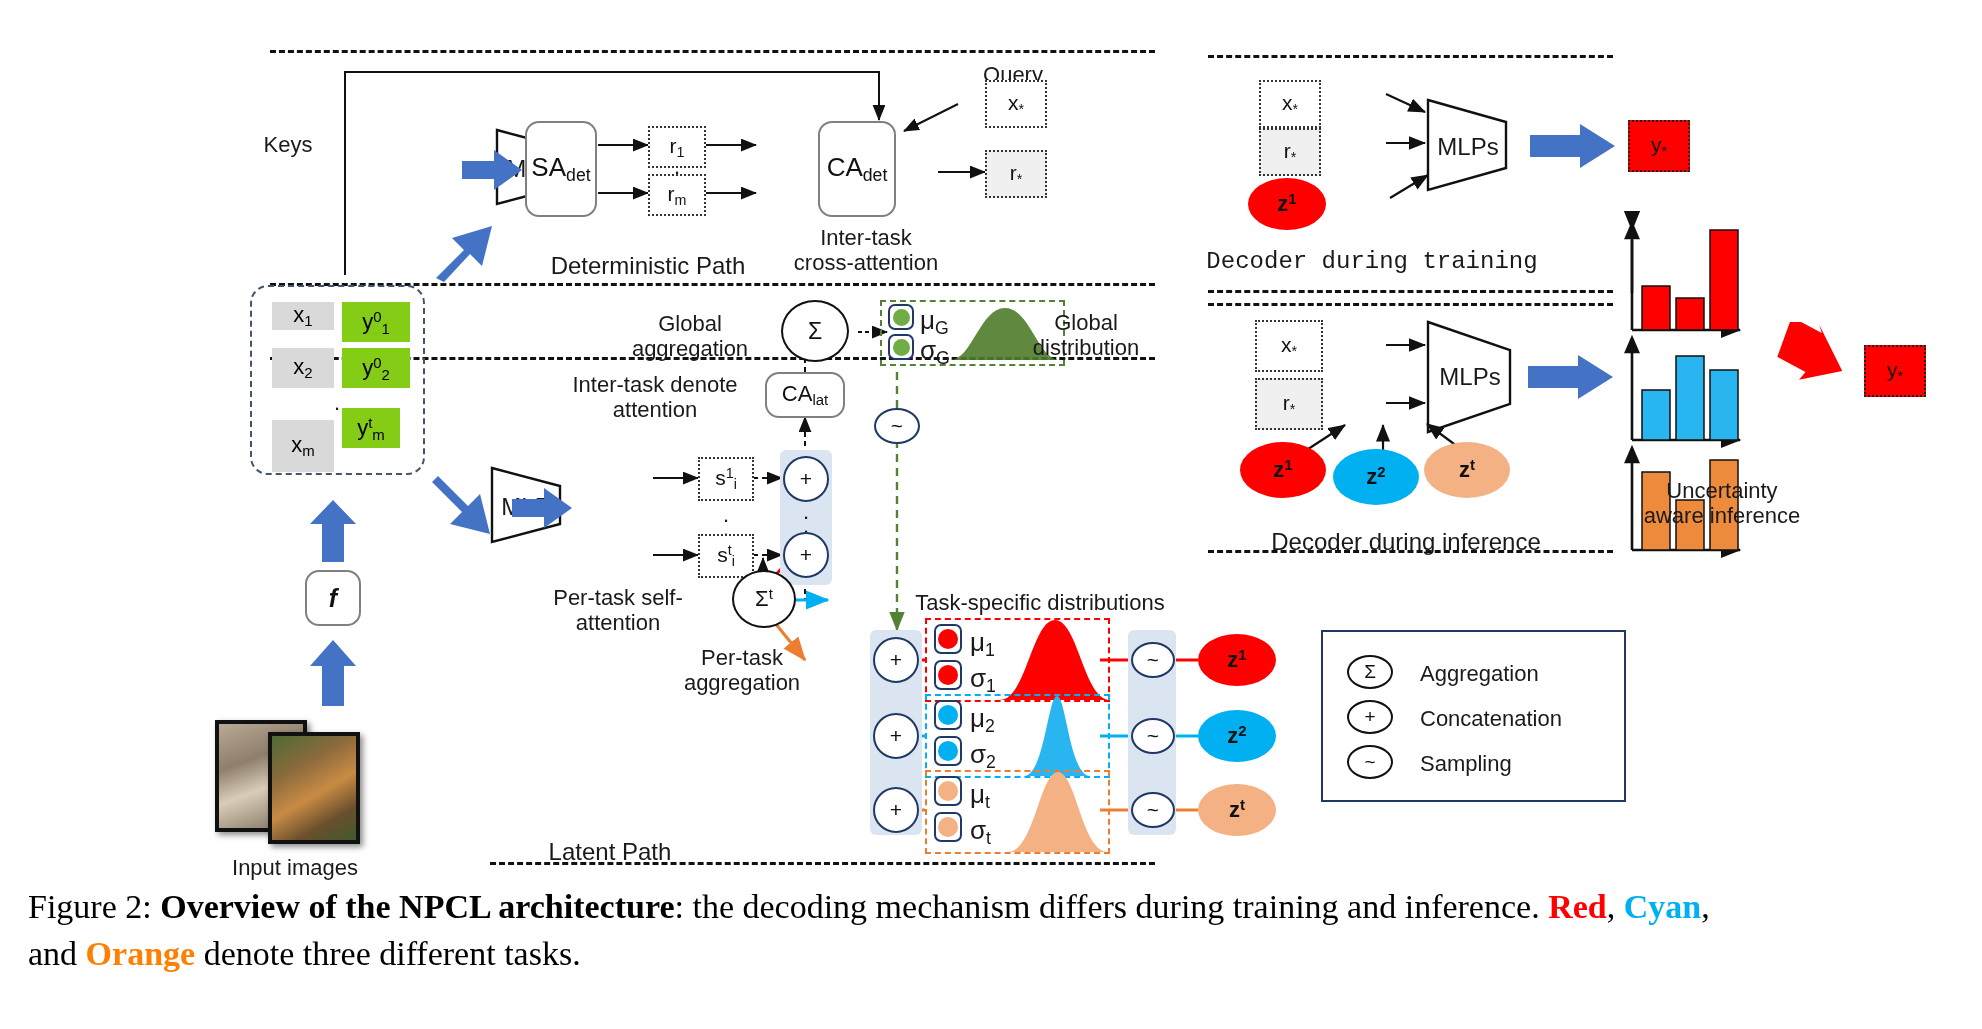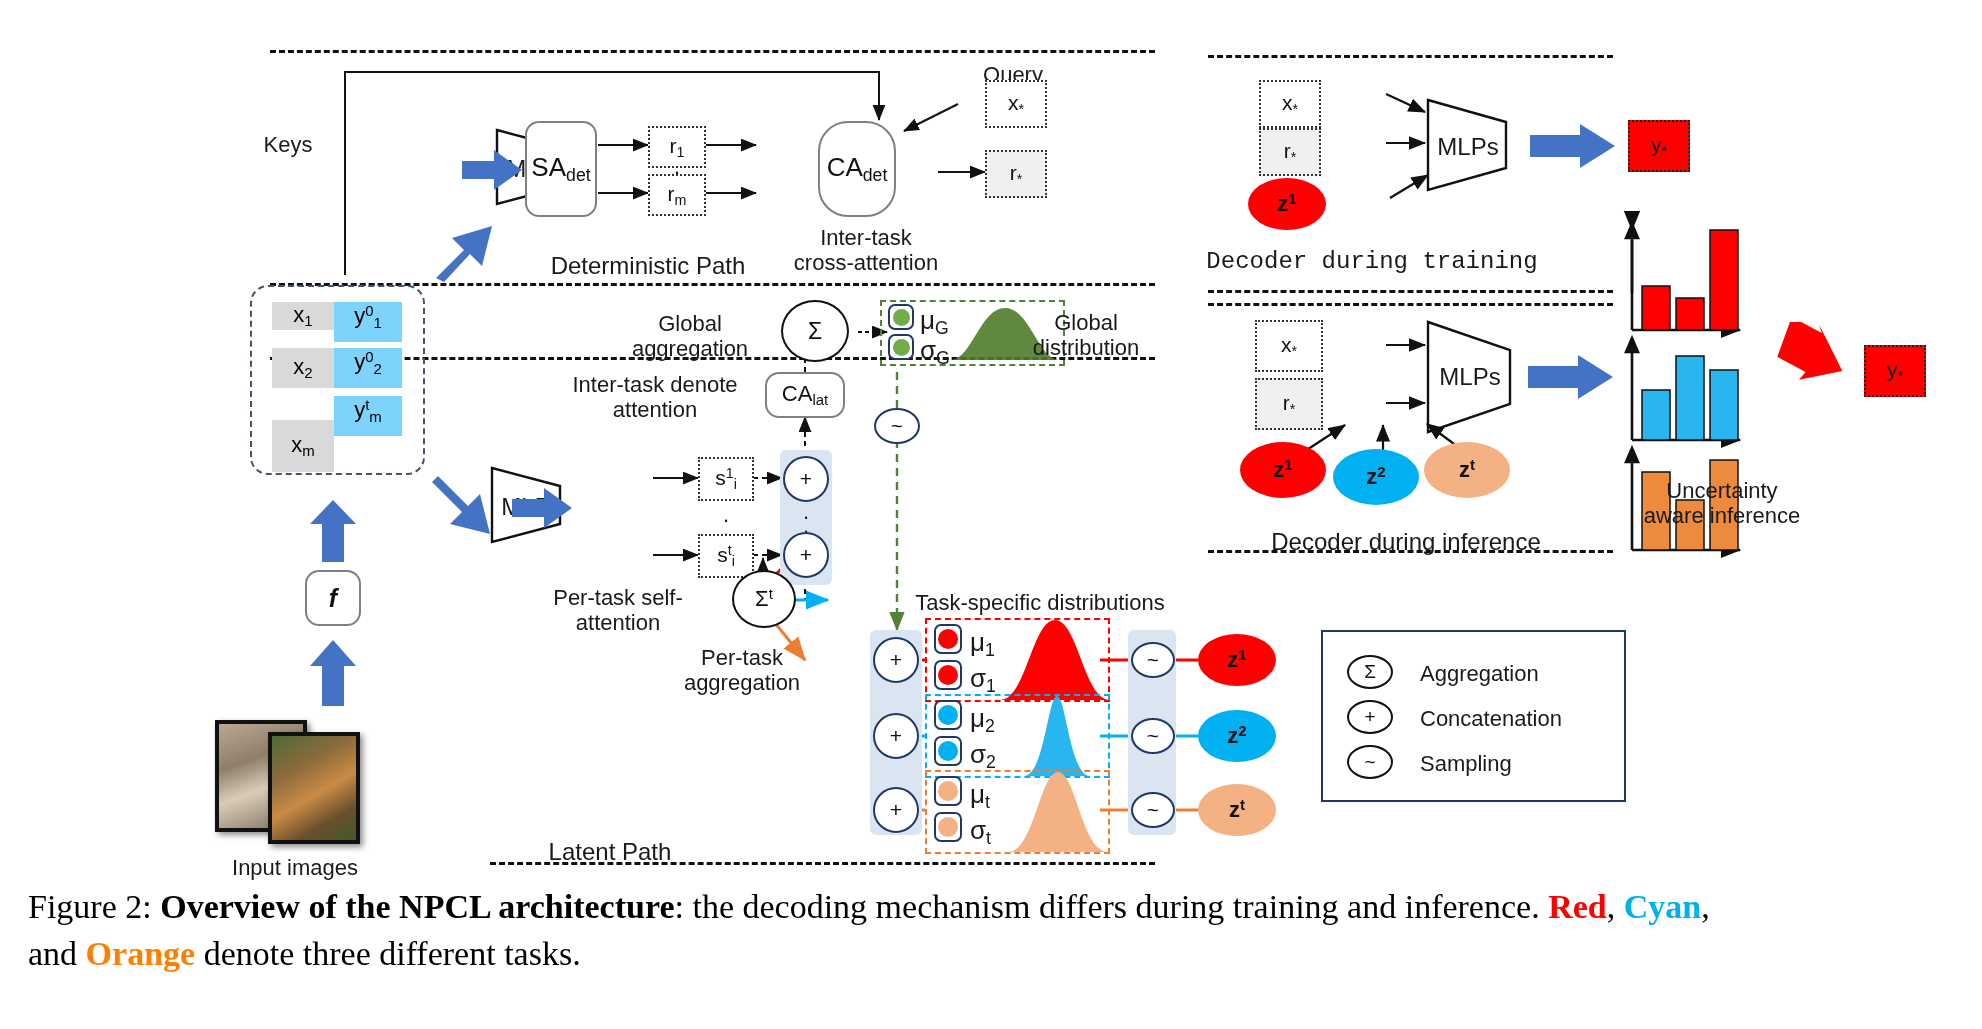--- a/index.html
+++ b/index.html
@@ -83,21 +83,21 @@
   .dsep { position:absolute; border-top:3px dashed #111; }
 
   
   .frame { position:absolute; }
 
   
   .strip { position:absolute; background:#dbe5f1; border-radius:6px; }
 
   
   .cellx { position:absolute; background:#d9d9d9; display:flex; align-items:center; justify-content:center; font-size:22px; }
-  .celly { position:absolute; background:#7dd3fc; display:flex; align-items:flex-start; justify-content:center; font-size:22px; }
+  .celly { position:absolute; background:#84cc16; display:flex; align-items:center; justify-content:center; font-size:22px;margin-left:8px; }
 
   
   .pill {
     position:absolute; border:2px solid #1f3864; border-radius:7px;
     background:#fff; display:flex; align-items:center; justify-content:center;
   }
   .dot { border-radius:50%; }
 
   
   .photo { position:absolute; border:4px solid #111; box-shadow:3px 3px 6px rgba(0,0,0,.45); overflow:hidden; }
@@ -283,21 +283,21 @@
   </div>
 
   <div class="dotbox" style="left:648px;top:126px;width:58px;height:42px;">
     <span><span>r</span><sub>1</sub></span>
   </div>
   <div class="lbl c f22" style="left:677px;top:160px;line-height:0.6;">.<br>.</div>
   <div class="dotbox" style="left:648px;top:174px;width:58px;height:42px;">
     <span><span>r</span><sub>m</sub></span>
   </div>
 
-  <div class="rbox" style="left:818px;top:121px;width:78px;height:96px;border-radius:30px;">
+  <div class="rbox" style="left:818px;top:121px;width:78px;height:96px;">
     <span><span>CA</span><sub>det</sub></span>
   </div>
 
   <div class="dotbox" style="left:985px;top:80px;width:62px;height:48px;">
     <span><span>x</span><sub>*</sub></span>
   </div>
   <div class="dotbox grey" style="left:985px;top:150px;width:62px;height:48px;">
     <span><span>r</span><sub>*</sub></span>
   </div>
 
@@ -316,21 +316,21 @@
   <div class="cellx" style="left:272px;top:348px;width:62px;height:40px;">
     <span><span>x</span><sub>2</sub></span>
   </div>
   <div class="celly" style="left:334px;top:348px;width:68px;height:40px;">
     <span><span>y</span><sup>0</sup><sub>2</sub></span>
   </div>
   <div class="lbl c f22" style="left:337px;top:390px;">.</div>
   <div class="cellx" style="left:272px;top:420px;width:62px;height:52px;">
     <span><span>x</span><sub>m</sub></span>
   </div>
-  <div class="celly" style="left:334px;top:396px;width:68px;height:40px;">
+  <div class="celly" style="left:334px;top:408px;width:58px;height:40px;">
     <span><span>y</span><sup>t</sup><sub>m</sub></span>
   </div>
 
   <div class="rbox" style="left:305px;top:570px;width:56px;height:56px;">
     <span style="font-style:italic;font-weight:bold;font-size:25px;">f</span>
   </div>
 
   <div class="photo" style="left:215px;top:720px;width:92px;height:112px;background:
       linear-gradient(160deg,#b8a894 0%,#8f7f6a 35%,#d9cdba 60%,#7a6c59 100%);"></div>
   <div class="photo" style="left:268px;top:732px;width:92px;height:112px;background:

